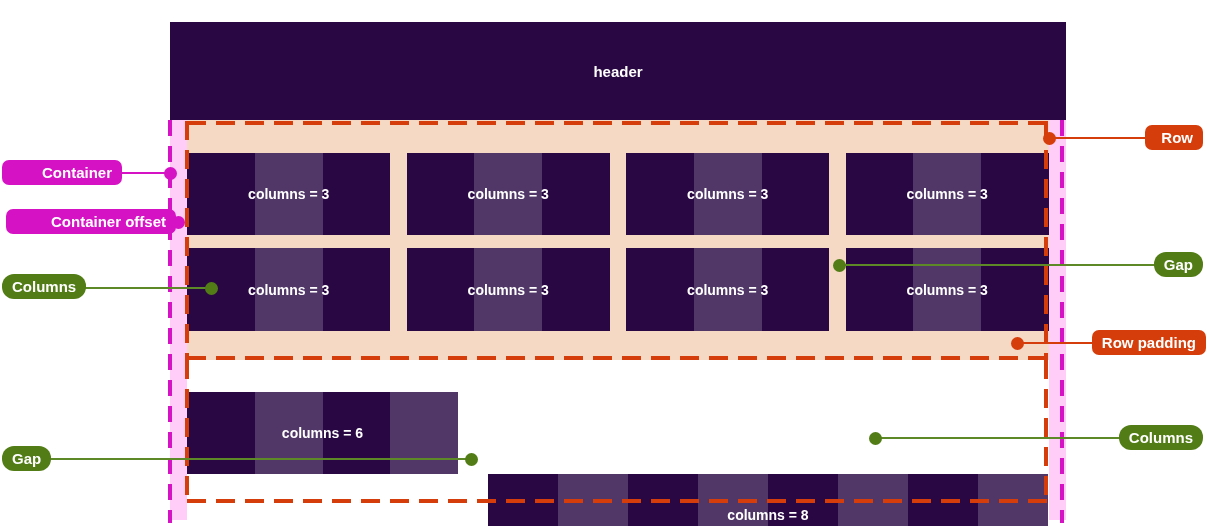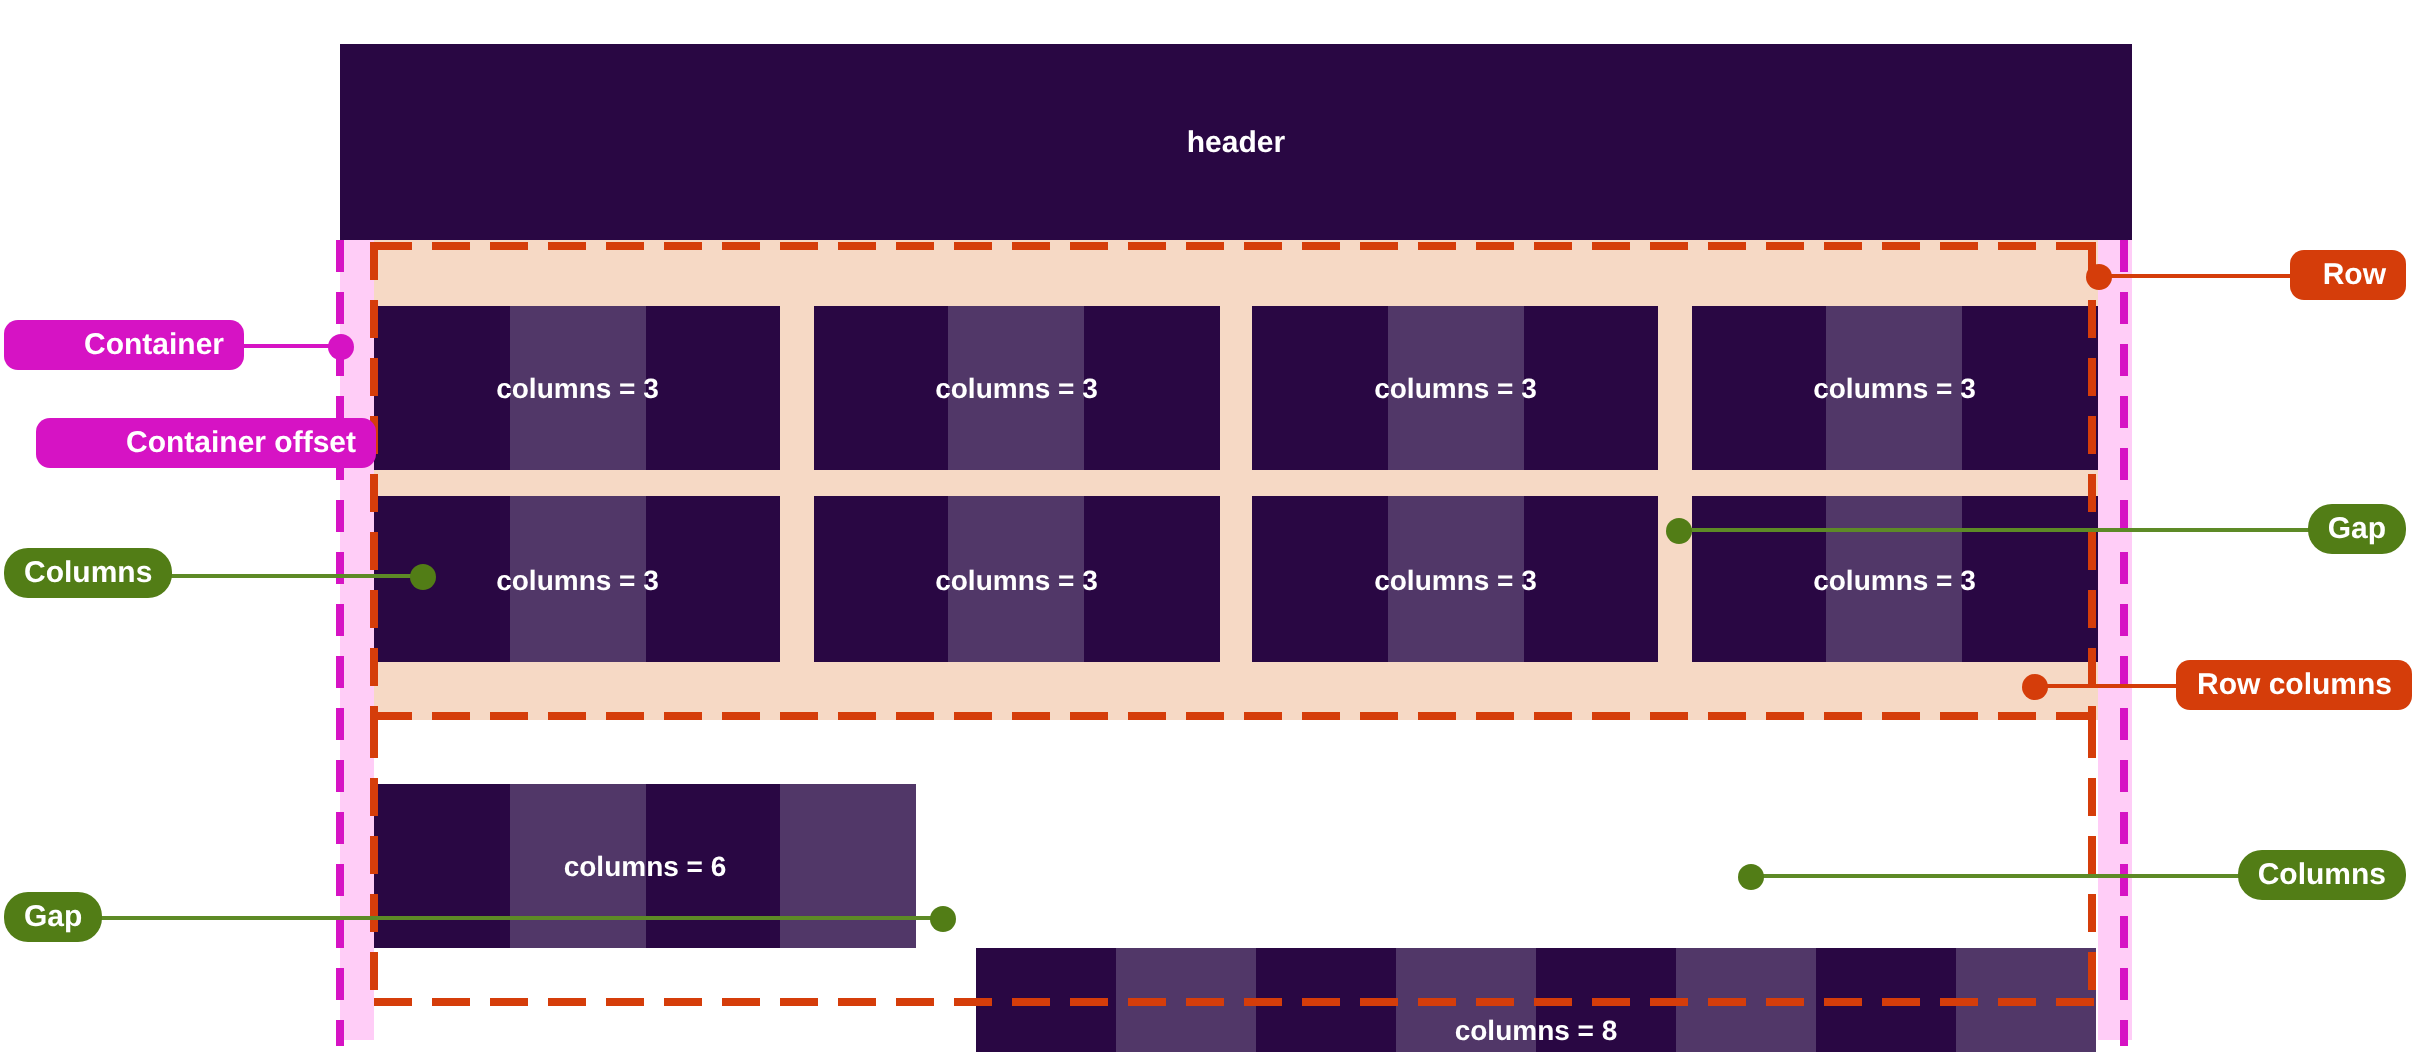--- a/index.html
+++ b/index.html
@@ -89,21 +89,21 @@
 
   
   .badge{
     padding:4px 10px;border-radius:7px;color:#fff;font-weight:bold;font-size:15px;
     line-height:17px;z-index:10;white-space:nowrap;
   }
   .badge-magenta{background:var(--c-magenta);}
   .badge-green{background:var(--c-green);border-radius:12px;}
   .badge-orange{background:var(--c-orange);}
   .b-container{left:2px;top:160px;padding-left:40px;}
-  .b-offset{left:18px;top:209px;padding-left:45px;}
+  .b-offset{left:6px;top:209px;padding-left:45px;}
   .b-columns-left{left:2px;top:274px;}
   .b-gap-left{left:2px;top:446px;}
   .b-row{right:5px;top:125px;padding-left:16px;}
   .b-gap-right{right:5px;top:252px;}
   .b-row-padding{right:2px;top:330px;}
   .b-columns-right{right:5px;top:425px;}
 </style>
 </head>
 <body>
 
@@ -219,16 +219,16 @@
   <div class="abs dot dot-green dot-gap-right"></div>
   <div class="abs dot dot-orange dot-row-padding"></div>
   <div class="abs dot dot-green dot-columns-right"></div>
 
   <div class="abs badge badge-magenta b-container">Container</div>
   <div class="abs badge badge-magenta b-offset">Container offset</div>
   <div class="abs badge badge-green b-columns-left">Columns</div>
   <div class="abs badge badge-green b-gap-left">Gap</div>
   <div class="abs badge badge-orange b-row">Row</div>
   <div class="abs badge badge-green b-gap-right">Gap</div>
-  <div class="abs badge badge-orange b-row-padding">Row columns</div>
+  <div class="abs badge badge-orange b-row-padding">Row padding</div>
   <div class="abs badge badge-green b-columns-right">Columns</div>
 
 </div>
 
 </body></html>

